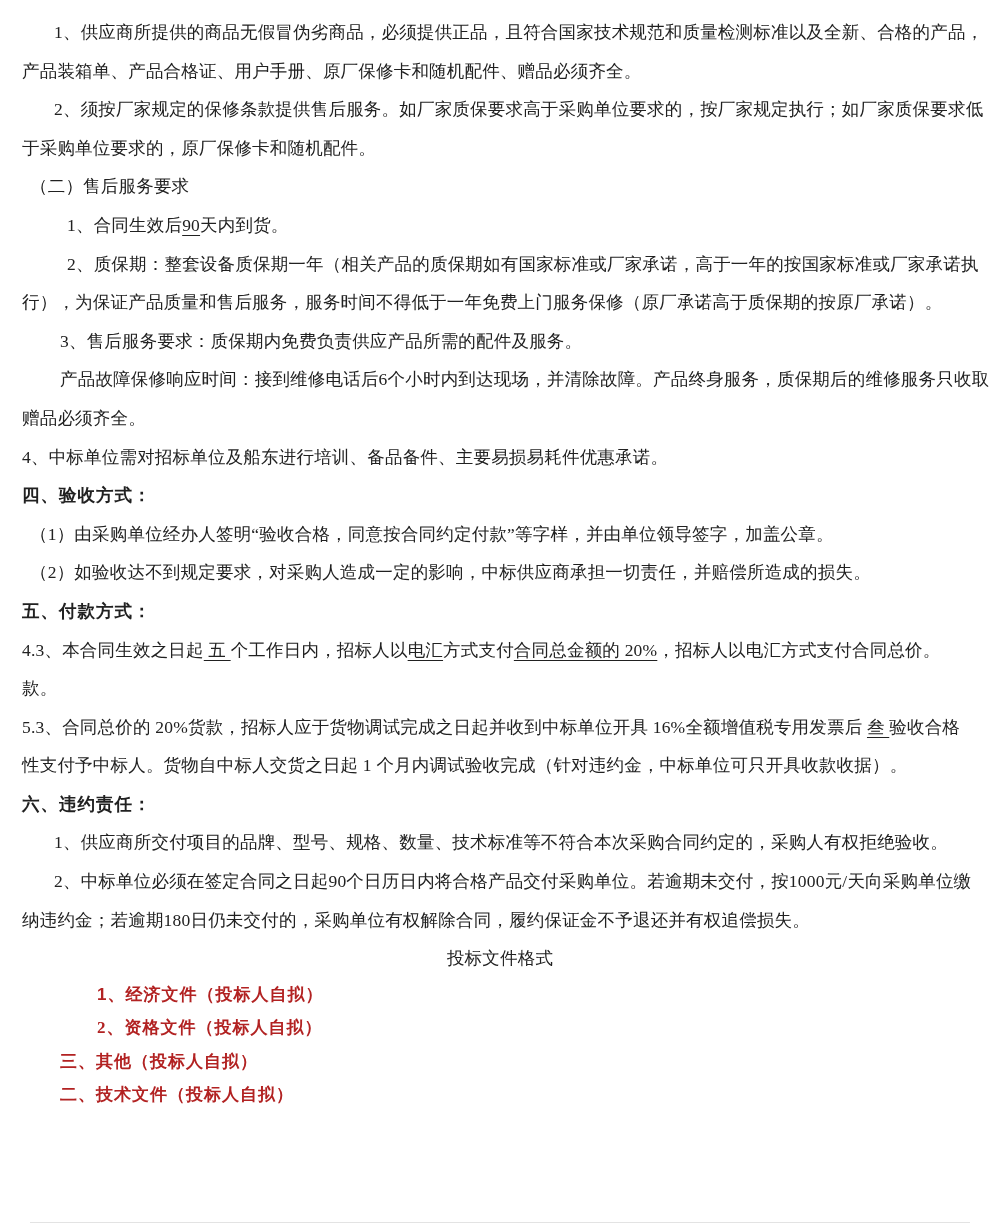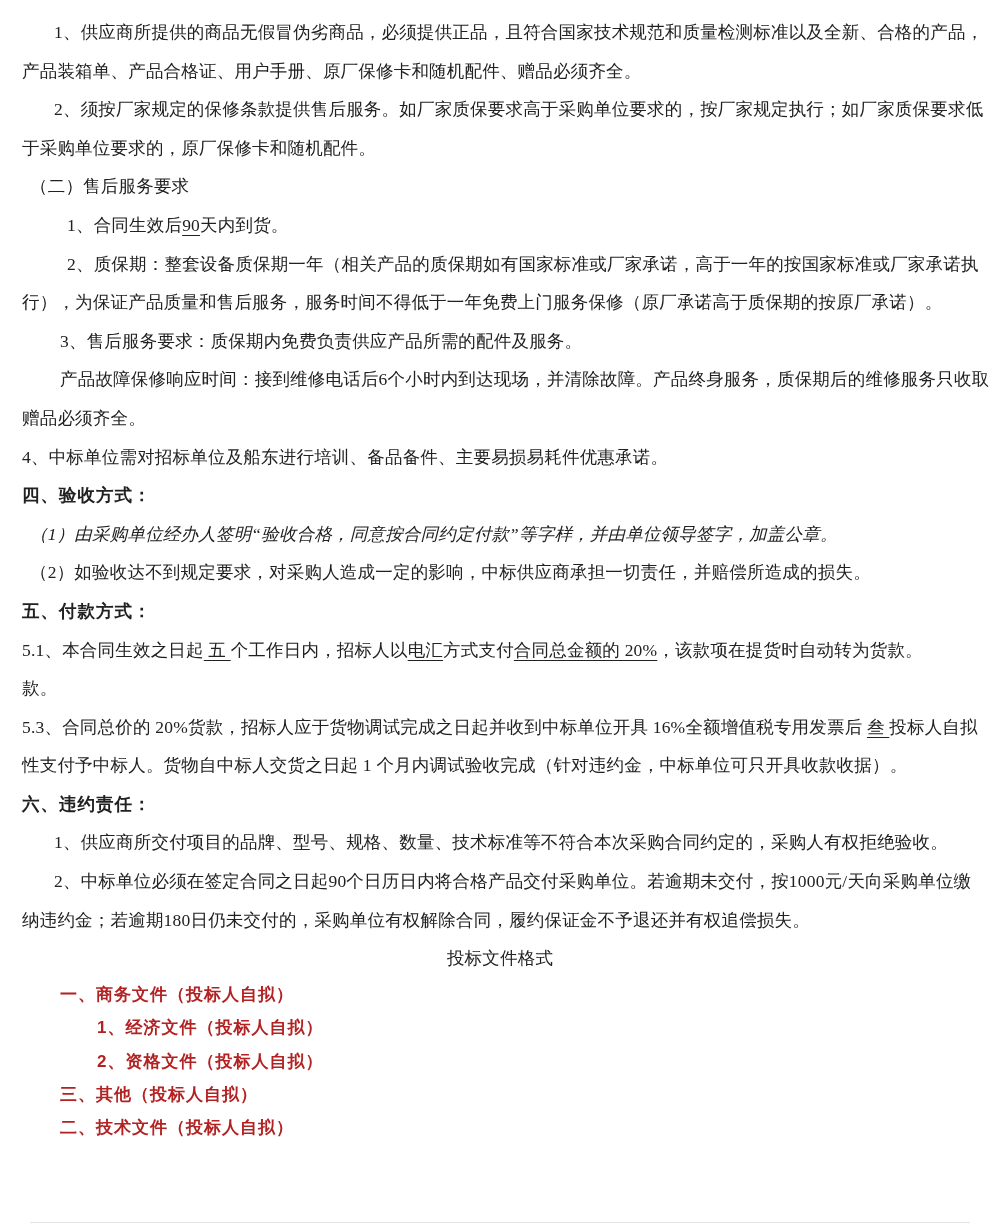--- a/index.html
+++ b/index.html
@@ -51,32 +51,31 @@
       <div class="line"><span>于采购单位要求的，原厂保修卡和随机配件。</span></div>
       <div class="line" style="padding-left: 8px;"><span>（二）售后服务要求</span></div>
       <div class="line" style="padding-left: 45px;"><span>1、合同生效后</span><span class="u">90</span><span>天内到货。</span></div>
       <div class="line" style="padding-left: 45px;"><span>2、质保期：整套设备质保期一年（相关产品的质保期如有国家标准或厂家承诺，高于一年的按国家标准或厂家承诺执</span></div>
       <div class="line"><span>行），为保证产品质量和售后服务，服务时间不得低于一年免费上门服务保修（原厂承诺高于质保期的按原厂承诺）。</span></div>
       <div class="line" style="padding-left: 38px;"><span>3、售后服务要求：质保期内免费负责供应产品所需的配件及服务。</span></div>
       <div class="line" style="padding-left: 38px;"><span>产品故障保修响应时间：接到维修电话后6个小时内到达现场，并清除故障。产品终身服务，质保期后的维修服务只收取</span></div>
       <div class="line"><span>赠品必须齐全。</span></div>
       <div class="line"><span>4、中标单位需对招标单位及船东进行培训、备品备件、主要易损易耗件优惠承诺。</span></div>
       <div class="line bold-head"><span>四、验收方式：</span></div>
-      <div class="line" style="padding-left: 8px; font-style: italic;"><span>（1）由采购单位经办人签明“验收合格，同意按合同约定付款”等字样，并由单位领导签字，加盖公章。</span></div>
+      <div class="line" style="padding-left: 8px;"><span>（1）由采购单位经办人签明“验收合格，同意按合同约定付款”等字样，并由单位领导签字，加盖公章。</span></div>
       <div class="line" style="padding-left: 8px;"><span>（2）如验收达不到规定要求，对采购人造成一定的影响，中标供应商承担一切责任，并赔偿所造成的损失。</span></div>
       <div class="line bold-head"><span>五、付款方式：</span></div>
-      <div class="line"><span>5.1、本合同生效之日起</span><span class="u"> 五 </span><span>个工作日内，招标人以</span><span class="u">电汇</span><span>方式支付</span><span class="u">合同总金额的 20%</span><span>，该款项在提货时自动转为货款。</span></div>
+      <div class="line"><span>4.3、本合同生效之日起</span><span class="u"> 五 </span><span>个工作日内，招标人以</span><span class="u">电汇</span><span>方式支付</span><span class="u">合同总金额的 20%</span><span>，招标人以电汇方式支付合同总价。</span></div>
       <div class="line"><span>款。</span></div>
-      <div class="line"><span>5.3、合同总价的 20%货款，招标人应于货物调试完成之日起并收到中标单位开具 16%全额增值税专用发票后 </span><span class="u"> 叁 </span><span> 投标人自拟</span></div>
+      <div class="line"><span>5.3、合同总价的 20%货款，招标人应于货物调试完成之日起并收到中标单位开具 16%全额增值税专用发票后 </span><span class="u"> 叁 </span><span> 验收合格</span></div>
       <div class="line"><span>性支付予中标人。货物自中标人交货之日起 1 个月内调试验收完成（针对违约金，中标单位可只开具收款收据）。</span></div>
       <div class="line bold-head"><span>六、违约责任：</span></div>
       <div class="line" style="padding-left: 32px;"><span>1、供应商所交付项目的品牌、型号、规格、数量、技术标准等不符合本次采购合同约定的，采购人有权拒绝验收。</span></div>
       <div class="line" style="padding-left: 32px;"><span>2、中标单位必须在签定合同之日起90个日历日内将合格产品交付采购单位。若逾期未交付，按1000元/天向采购单位缴</span></div>
       <div class="line"><span>纳违约金；若逾期180日仍未交付的，采购单位有权解除合同，履约保证金不予退还并有权追偿损失。</span></div>
       <div class="line center"><span>投标文件格式</span></div>
-      <div class="line red-item" style="padding-left: 38px;"><span>一、商务文件（投标人自拟）</span></div>
       <div class="line red-item" style="padding-left: 75px;"><span>1、经济文件（投标人自拟）</span></div>
-      <div class="line red-item" style="padding-left: 75px;"><span>2、资格文件（投标人自拟）</span></div>
+      <div class="line red-item" style="padding-left: 75px; font-family: Liberation Serif, serif;"><span>2、资格文件（投标人自拟）</span></div>
       <div class="line red-item" style="padding-left: 38px;"><span>三、其他（投标人自拟）</span></div>
       <div class="line red-item" style="padding-left: 38px;"><span>二、技术文件（投标人自拟）</span></div>
     </div>
 </div>
 <div class="bottom-rule"></div>
 
 </body></html>

